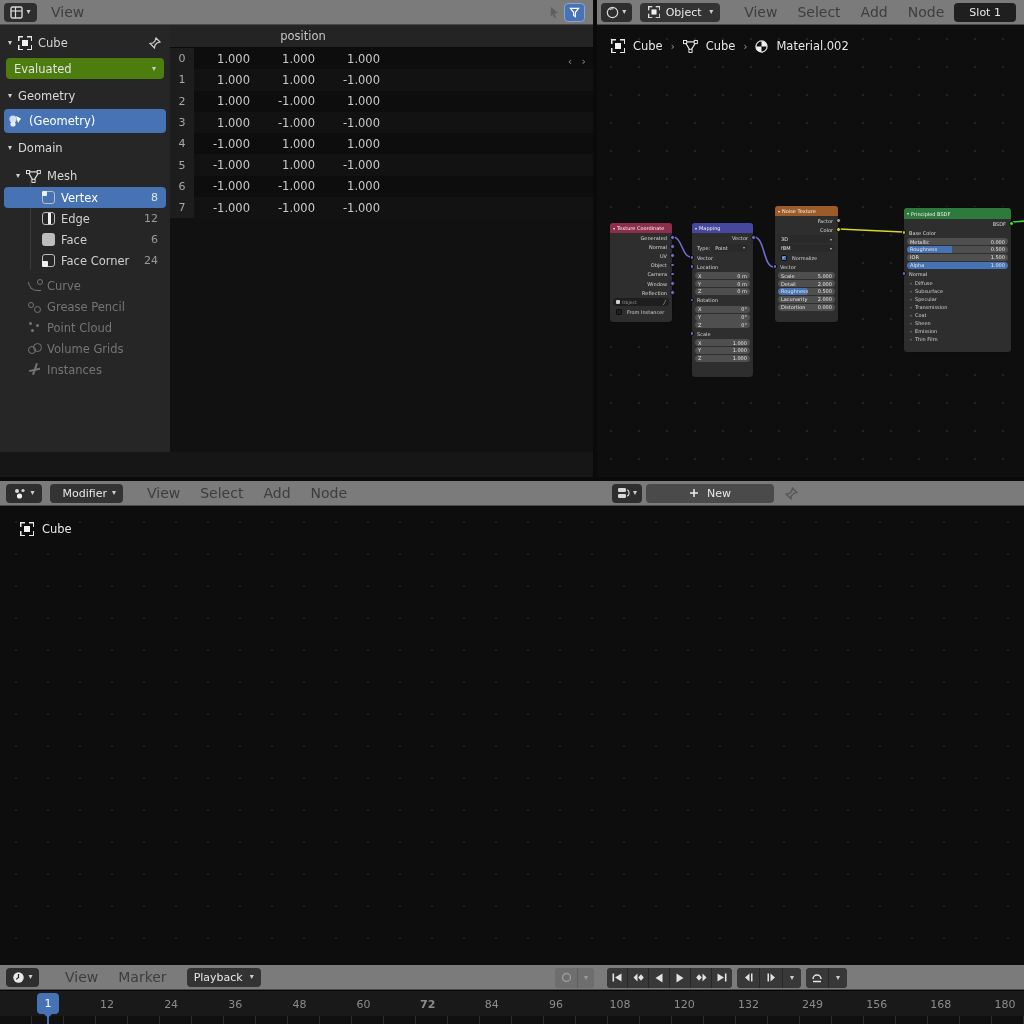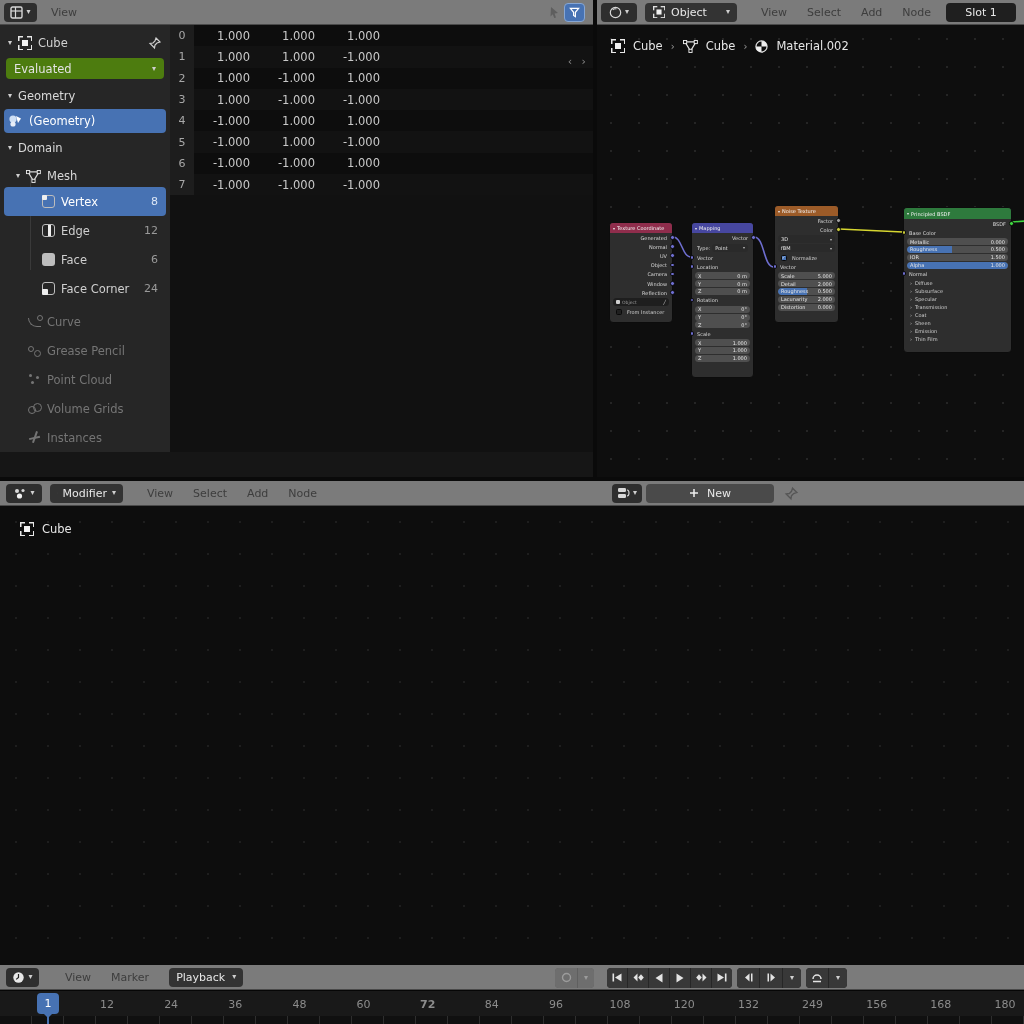--- a/index.html
+++ b/index.html
@@ -3,41 +3,41 @@
 <meta charset="utf-8">
 <style>
   * { margin:0; padding:0; box-sizing:border-box; }
   html,body { width:1024px; height:1024px; overflow:hidden; background:#000;
     font-family:"DejaVu Sans", sans-serif; -webkit-font-smoothing:antialiased; }
   .app { position:relative; width:1024px; height:1024px; background:#000; }
 
   
   .hdr { height:25px; background:#7b7b7b; display:flex; align-items:center;
          border-bottom:1px solid #4a4a4a; position:relative; }
-  .menu-item { font-size:11px; color:#3d3d3d; margin:0 10px; cursor:default; }
+  .menu-item { font-size:14px; color:#3d3d3d; margin:0 10px; cursor:default; }
   .tool-btn { background:#2e2e2e; border-radius:4px; display:flex; align-items:center;
               justify-content:center; height:19px; }
   .drop-pill { background:#333333; border-radius:4px; height:19px; display:flex;
                align-items:center; color:#e8e8e8; font-size:11px; padding:0 7px; gap:5px; }
   .chev { font-size:8px; color:#cfcfcf; line-height:1; }
   .chev-dark { font-size:8px; color:#9a9a9a; line-height:1; }
 
   
   .top-row { display:flex; height:477px; }
   .pane-left { width:593px; display:flex; flex-direction:column; background:#161616; }
   .vdiv { width:4px; background:#0a0a0a; }
   .pane-right { width:427px; display:flex; flex-direction:column; }
 
   
   .ss-body { display:flex; height:427px; }
   .ss-sidebar { width:170px; background:#262626; padding:6px 4px; font-size:11.5px;
                 color:#d2d2d2; overflow:hidden; }
   .ss-row { display:flex; align-items:center; height:24px; padding:0 4px; gap:6px; }
   .ss-section { display:flex; align-items:center; height:22px; gap:6px; color:#d8d8d8; padding:0 4px;}
-  .ss-item { display:flex; align-items:center; height:29px; border-radius:4px;
+  .ss-item { display:flex; align-items:center; height:21px; border-radius:4px;
              padding:0 8px 0 38px; gap:6px; color:#cfcfcf; position:relative; }
   .ss-item .cnt { margin-left:auto; color:#9a9a9a; font-size:11px; }
   .ss-item.sel { background:#4772b3; color:#ffffff; }
   .ss-item.sel .cnt { color:#dce6f5; }
   .ss-item.dim { color:#757575; padding-left:24px; }
   .treeline { position:absolute; left:30px; top:178px; width:1px; height:92px; background:#3a3a3a; }
   .sel-row { background:#4772b3; border-radius:4px; color:#fff; }
   .evald { background:#4d7c0f; border-radius:4px; height:21px; margin:3px 2px 6px 2px;
            display:flex; align-items:center; padding:0 8px; color:#e3e3e3; font-size:11.5px; }
   .evald .chev { margin-left:auto; }
@@ -281,20 +281,23 @@
                 <span>Volume Grids</span>
               </div>
               <div class="ss-item dim">
                 <span class="mi dimi mi-inst"></span>
                 <span>Instances</span>
               </div>
             </div>
         </div>
 
         <div class="ss-table">
+          <div class="ss-thead">
+            <span class="poslbl">position</span>
+          </div>
           <div id="table-rows">
               <div class="t-row">
                 <div class="t-idx">0</div>
                 <div class="t-cell">1.000</div>
                 <div class="t-cell">1.000</div>
                 <div class="t-cell">1.000</div>
               </div>
               <div class="t-row">
                 <div class="t-idx">1</div>
                 <div class="t-cell">1.000</div>

